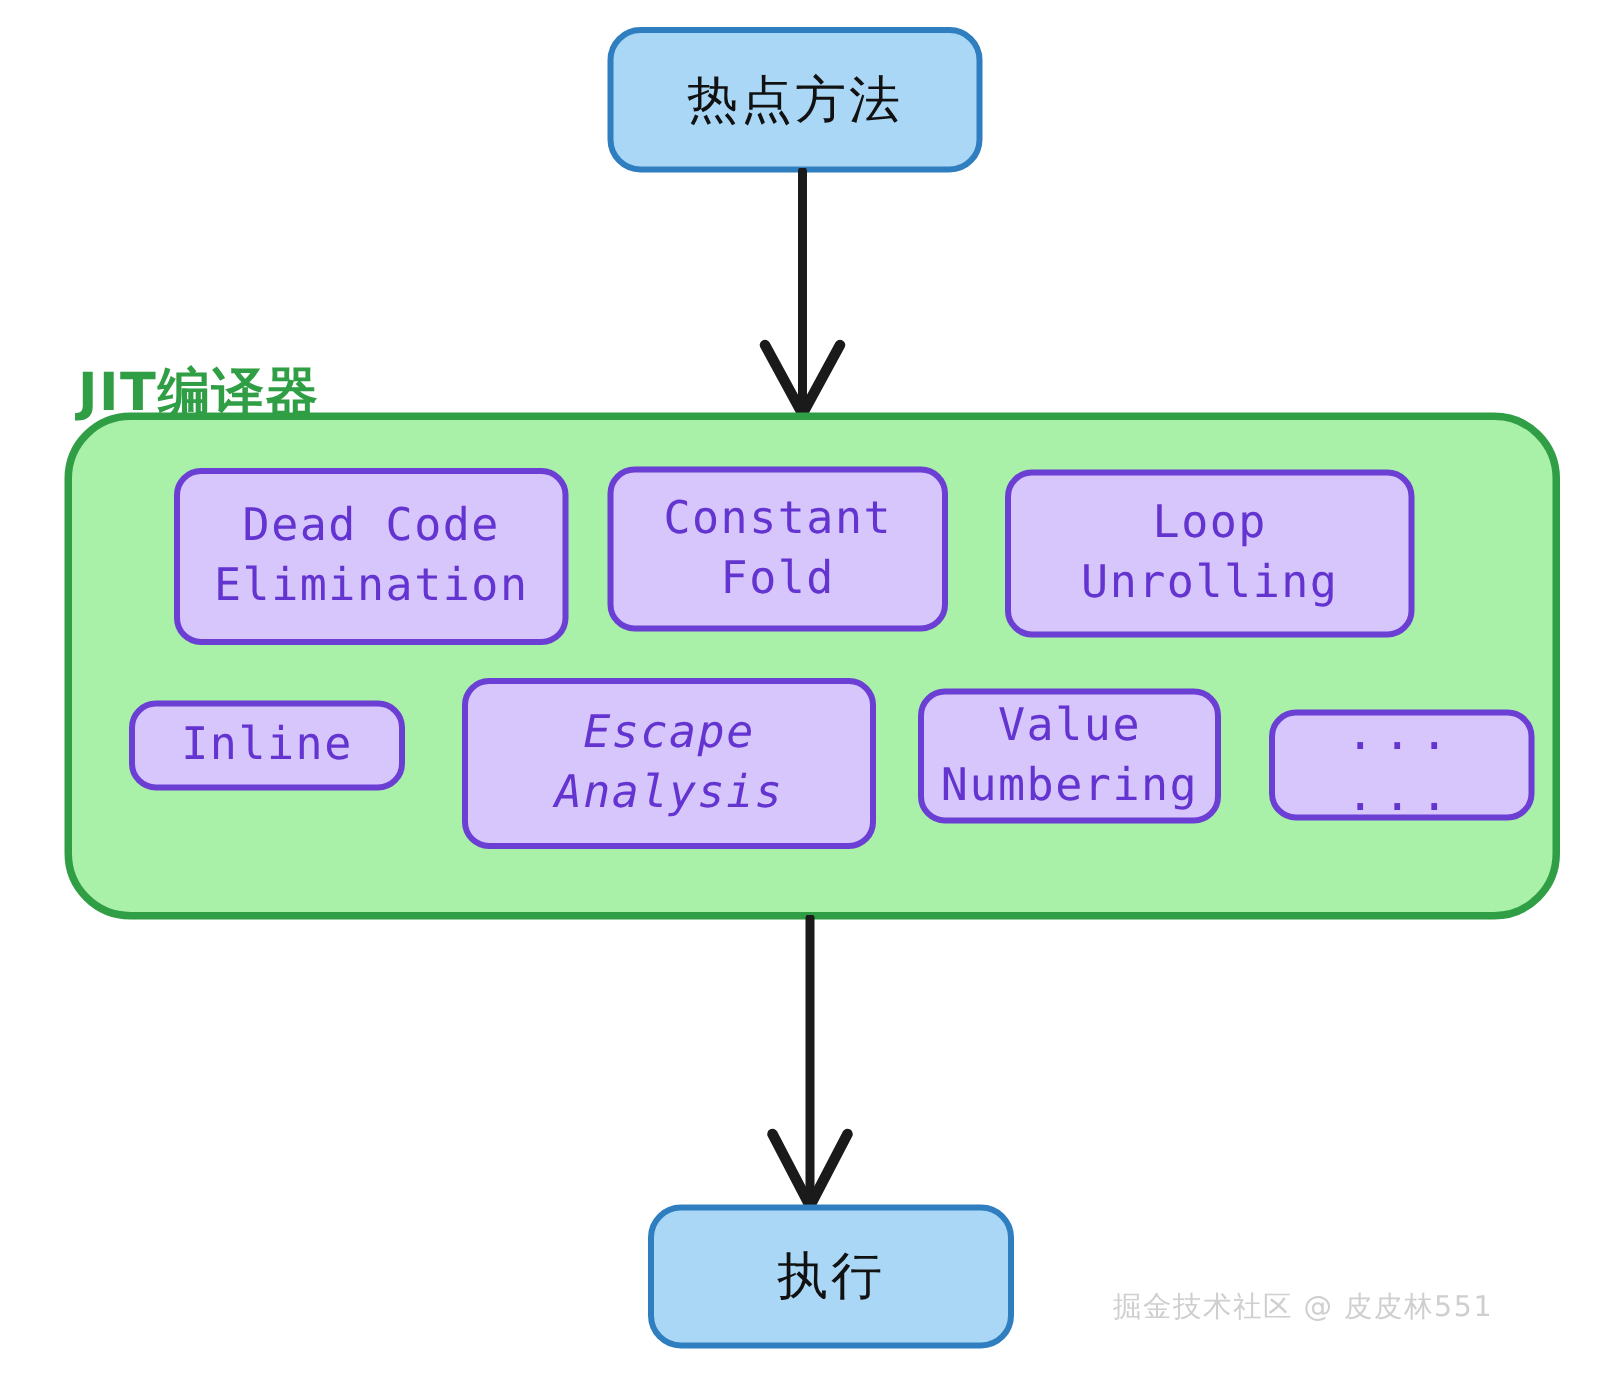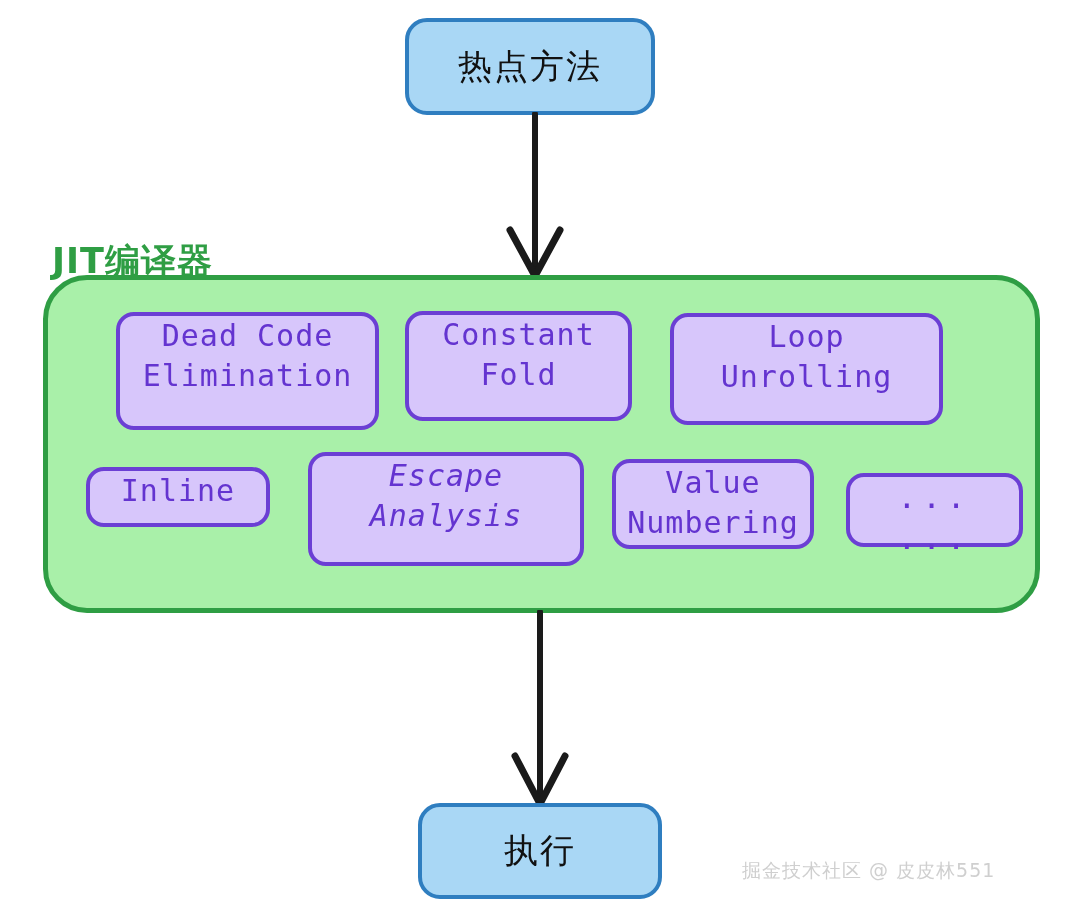--- a/index.html
+++ b/index.html
@@ -34,21 +34,21 @@
     font-family: "DejaVu Sans", "Liberation Sans", sans-serif;
   }
   #node-hot-method {
     left: 405px;
     top: 18px;
     width: 250px;
     height: 97px;
     font-size: 34px;
   }
   #node-execute {
-    left: 418px;
+    left: 432px;
     top: 803px;
     width: 244px;
     height: 96px;
     font-size: 34px;
   }
 
   
   #jit-label {
     position: absolute;
     left: 52px;
@@ -74,21 +74,21 @@
   }
 
   
   .chip {
     position: absolute;
     box-sizing: border-box;
     background: #d7c6fb;
     border: 4px solid #6b3fd4;
     border-radius: 18px;
     display: flex;
-    align-items: flex-start;
+    align-items: center;
     justify-content: center;
     text-align: center;
     color: #6434d0;
     font-family: "DejaVu Sans Mono", "Liberation Mono", monospace;
     font-size: 30px;
     line-height: 1.32;
     letter-spacing: 1px;
     white-space: pre-line;
   }
   

